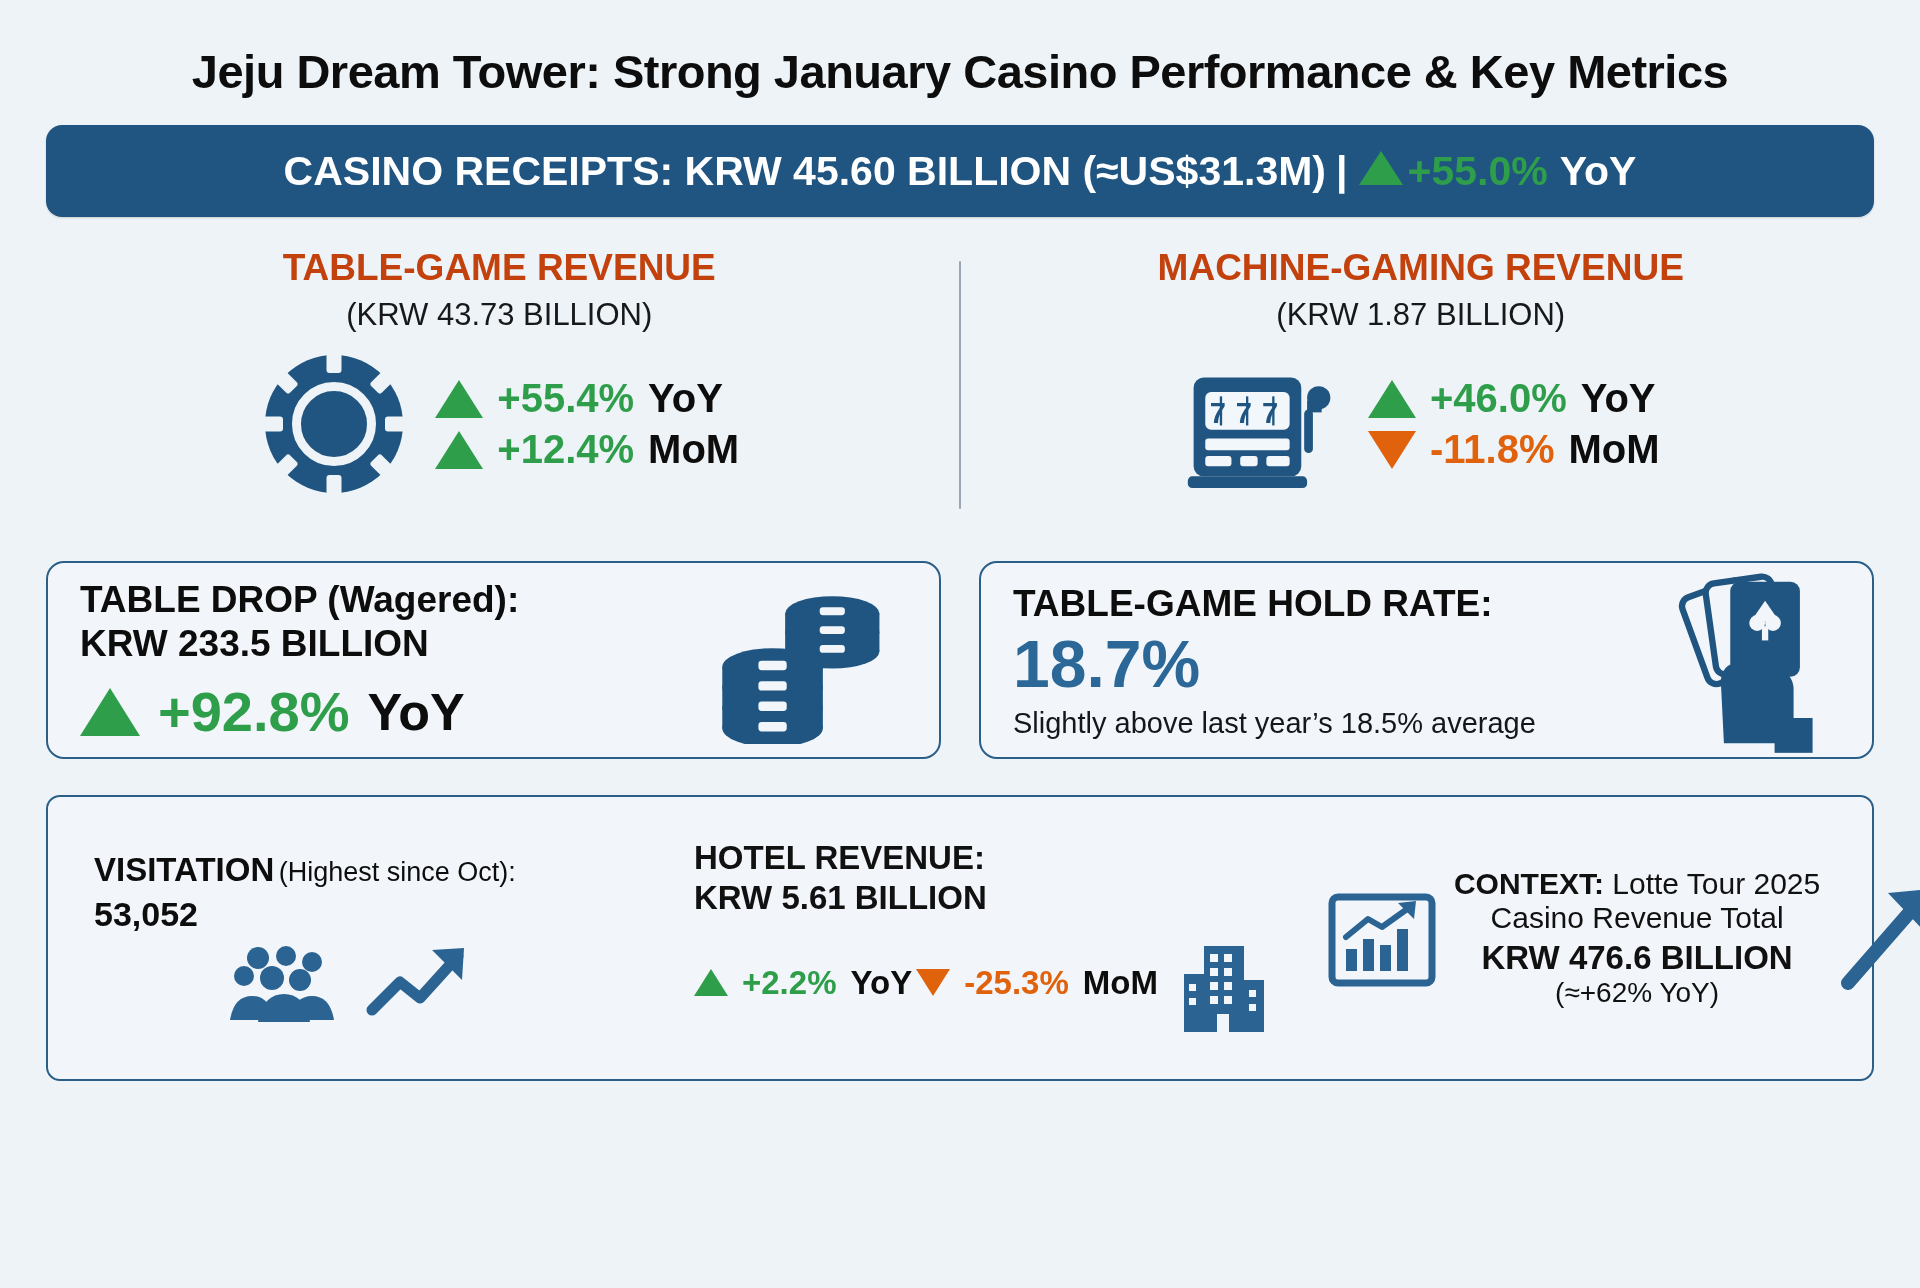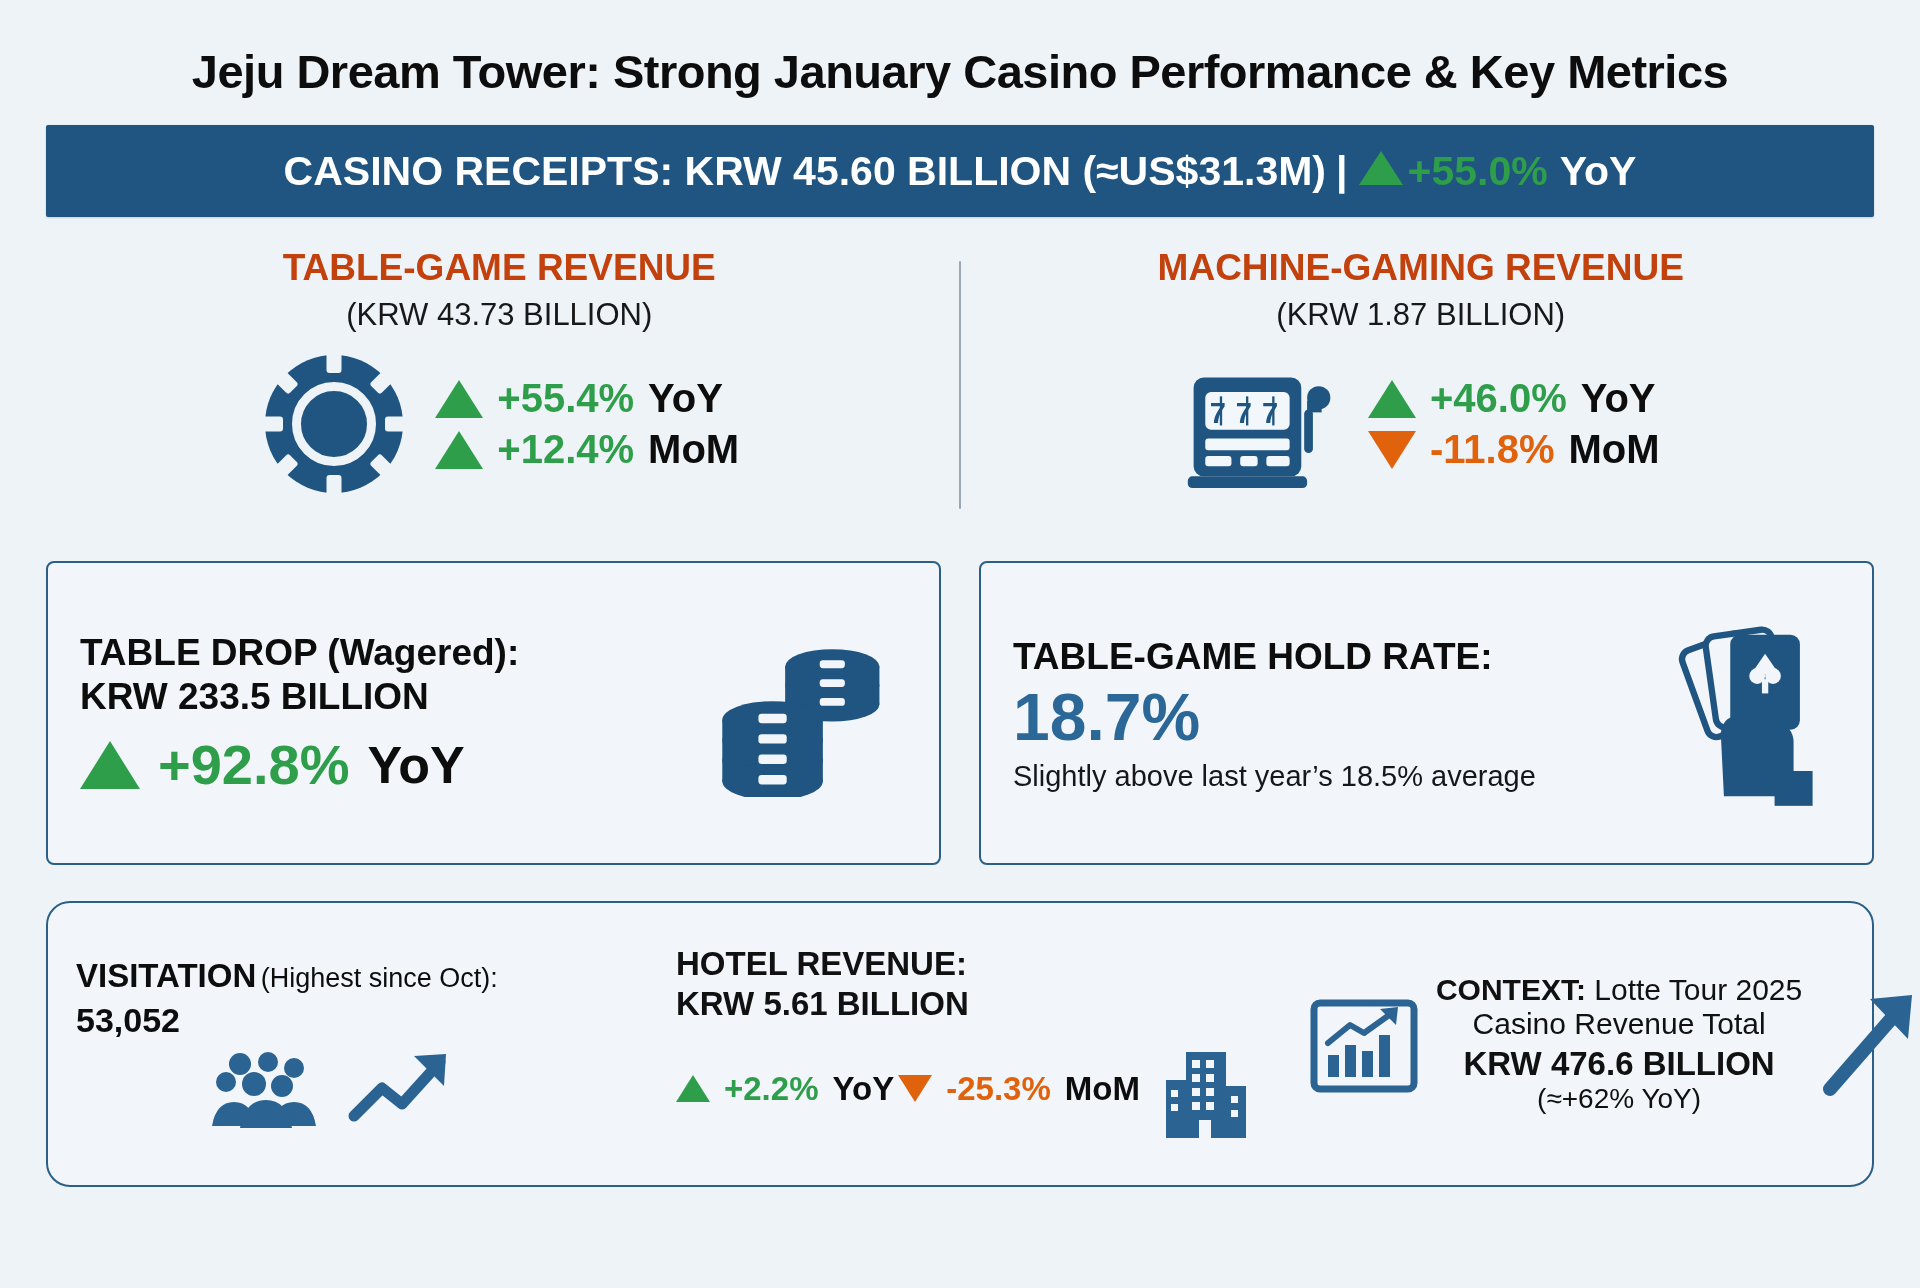--- a/index.html
+++ b/index.html
@@ -30,21 +30,21 @@
     letter-spacing: -0.5px;
     color: #0d0d0d;
     text-align: center;
     margin: 16px 0 26px 0;
     white-space: nowrap;
   }
 
   
   .banner {
     background: #1f5580;
-    border-radius: 2px;
+    border-radius: 16px;
     height: 92px;
     display: flex;
     align-items: center;
     justify-content: center;
     gap: 0px;
     box-shadow: 0 1px 2px rgba(0,0,0,0.15);
   }
   .banner-text {
     color: #ffffff;
     font-size: 41px;
@@ -167,26 +167,26 @@
 
   
   .card-row {
     display: flex;
     gap: 38px;
     margin-top: 8px;
   }
   .card {
     flex: 1 1 50%;
     border: 2.5px solid #2b5f88;
-    border-radius: 8px;
+    border-radius: 18px;
     background: #f2f6fa;
     box-sizing: border-box;
     padding: 26px 40px 24px 32px;
     position: relative;
-    height: 304px;
+    height: 198px;
   }
   .card-inner {
     display: flex;
     justify-content: space-between;
     height: 100%;
   }
   .card-text {
     display: flex;
     flex-direction: column;
     justify-content: center;
@@ -228,27 +228,27 @@
     display: flex;
     align-items: center;
     justify-content: flex-end;
     padding-left: 10px;
   }
 
   
   .bottom {
     margin-top: 36px;
     border: 2.5px solid #2b5f88;
-    border-radius: 24px;
+    border-radius: 14px;
     background: #f2f6fa;
     box-sizing: border-box;
     height: 286px;
     display: flex;
     align-items: stretch;
-    padding: 18px 12px;
+    padding: 18px 30px;
   }
   .bot-col {
     display: flex;
     flex-direction: column;
     justify-content: center;
     position: relative;
   }
   .bot-visit { flex: 0 0 600px; padding-left: 16px; }
   .bot-hotel { flex: 0 0 520px; }
   .bot-ctx   { flex: 1 1 auto; align-items: center; }

